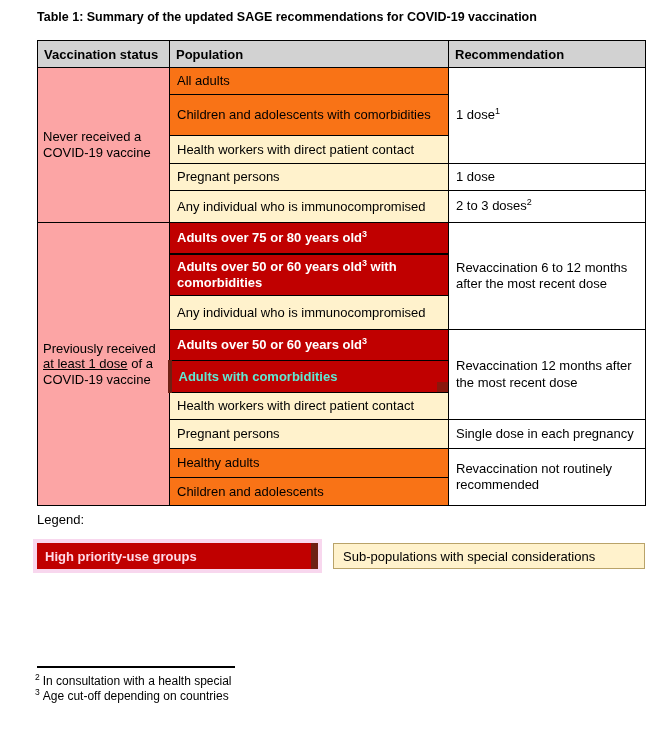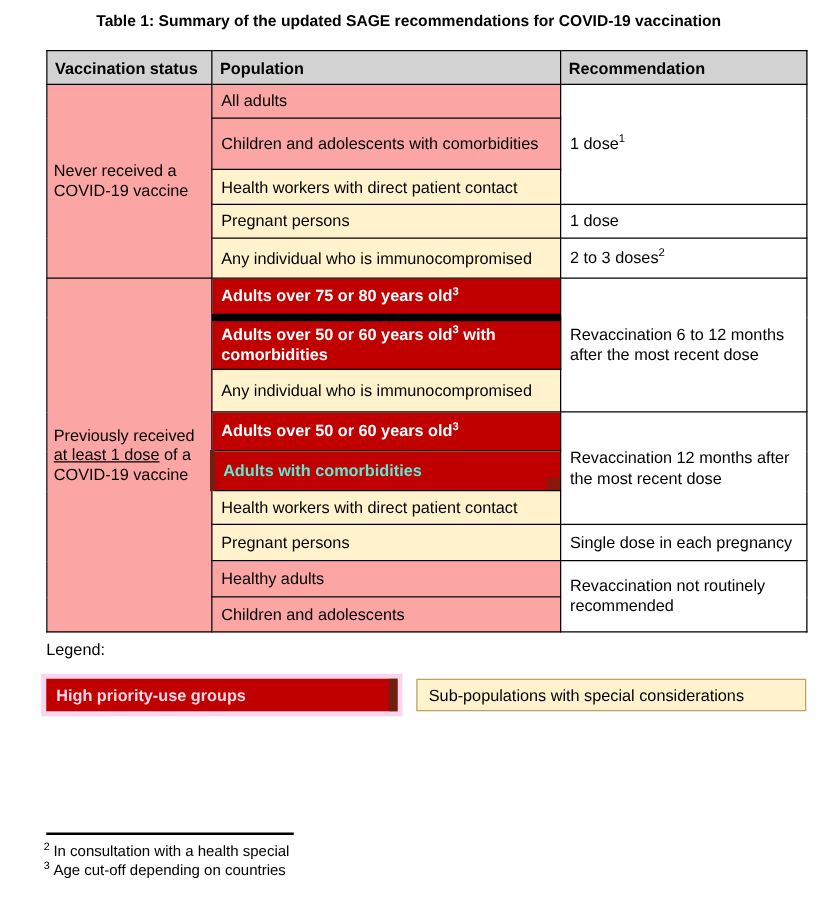--- a/index.html
+++ b/index.html
@@ -1,33 +1,33 @@
 <!DOCTYPE html>
 <html><head>
 <meta charset="utf-8">
 <style>
   * { margin: 0; padding: 0; box-sizing: border-box; }
   html, body { background: #ffffff; }
   body { font-family: "Liberation Sans", sans-serif; color: #000; }
   .page { position: relative; width: 672px; height: 732px; background: #fff; overflow: hidden; }
 
-  .doc-title { position: absolute; left: 37px; top: 10px; font-size: 12.5px; font-weight: bold; margin-left: 40px; }
+  .doc-title { position: absolute; left: 37px; top: 10px; font-size: 12.5px; font-weight: bold; }
 
   table.sage-table { position: absolute; left: 37px; top: 40px; width: 608px;
     border-collapse: collapse; table-layout: fixed; font-size: 13px; }
   col.c1 { width: 132px; } col.c2 { width: 279px; } col.c3 { width: 197px; }
   .sage-table th, .sage-table td { border: 1px solid #000; vertical-align: middle; }
   .sage-table th { background: #D2D2D2; text-align: left; font-weight: bold; padding: 2px 6px; }
   td.status { padding: 2px 3px 2px 5px; background: #fca5a5; line-height: 1.2; }
   td.pop { padding: 2px 14px 2px 7px; line-height: 1.22; }
   td.rec { padding: 2px 4px 2px 7px; line-height: 1.25; background: #fff; }
-  td.plain { background: #fca5a5; }
+  td.plain { background: #f97316; }
   td.special { background: #FFF2CC; }
   td.priority { background: #C00000; color: #ffffff; font-weight: bold; }
-  tr.stacked td.pop { border-top: 6px solid #000000; margin-left: 32px; }
+  tr.stacked td.pop { border-top: 2px solid #000000; margin-left: 32px; }
   td.annot { position: relative; background: #C00000; color: #5eead4; font-weight: bold;
     border-left: 4px solid #6E2013; box-shadow: 0 0 0 4px #F8D7EE; }
   td.annot .corner { position: absolute; right: 0; bottom: 0; width: 11px; height: 10px;
     background: #8A170C; }
   sup { font-size: 9px; line-height: 0; }
 
   .legend-label { position: absolute; left: 37px; top: 512px; font-size: 13px; }
   .legend-box { position: absolute; top: 543px; height: 26px; display: flex; align-items: center;
     font-size: 13px; }
   .legend-priority { left: 37px; width: 281px; background: #C00000; color: #FFD9E6;

